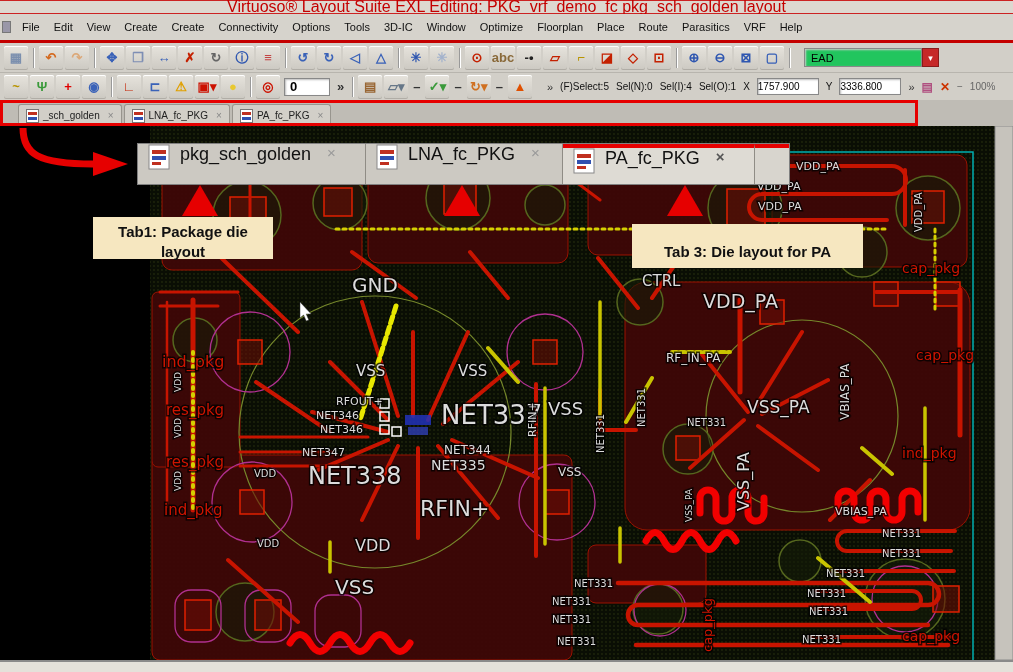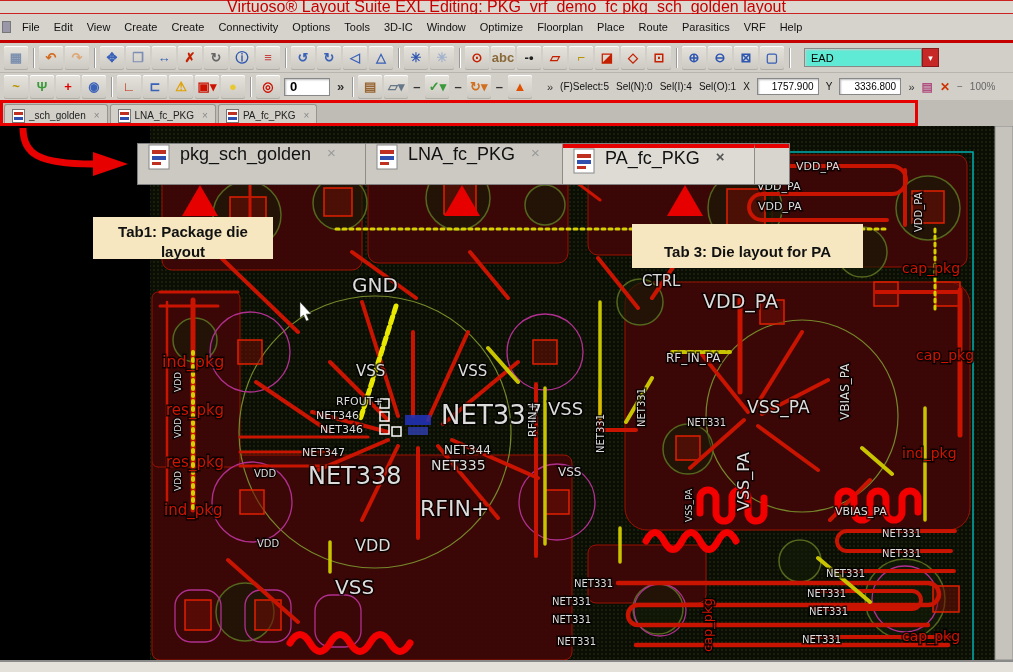--- a/index.html
+++ b/index.html
@@ -26,36 +26,36 @@
     box-shadow:inset 0 1px 0 #fff,inset 0 -1px 0 #b0ada6;
     display:flex;align-items:center;justify-content:center;cursor:default;}
   .tbi[data-kind="s"]{width:1px;height:20px;background:#999;box-shadow:1px 0 0 #fff;margin:0 4px;}
   .tbi[data-kind="t"]{font-size:11px;color:#333;padding:0 4px;}
   .tbi[data-kind="f"]{width:46px;height:18px;background:#fff;border:1px solid #888;
     box-shadow:inset 1px 1px 2px #bbb;font-size:11px;display:flex;align-items:center;
     padding:0 5px;margin:0 3px;}
   .tbi .g{font-size:13px;line-height:1;font-weight:bold;white-space:nowrap;}
   
   #workspace-combo{display:flex;align-items:center;margin-left:10px;}
-  #workspace-combo .box{width:118px;height:19px;background:#5eead4;border:1px solid #888;
+  #workspace-combo .box{width:118px;height:19px;background:#22c55e;border:1px solid #888;
     box-shadow:inset 1px 1px 2px #ccc;font-size:11px;display:flex;align-items:center;padding:0 6px;}
   #workspace-combo .btn{width:17px;height:19px;background:#c62828;border:1px solid #8a1a1a;
     display:flex;align-items:center;justify-content:center;color:#fff;font-size:9px;}
   
   #tb2-right{display:flex;align-items:center;margin-left:14px;gap:7px;}
   #tb2-right .chev{font-size:11px;color:#333;}
   #tb2-right .st{font-size:10px;color:#111;white-space:nowrap;}
   #tb2-right .lbl{font-size:10px;color:#111;}
   .coordfield{width:62px;height:17px;background:#fff;border:1px solid #888;
-    box-shadow:inset 1px 1px 2px #bbb;font-size:10px;display:flex;align-items:center;padding:0 14px;}
+    box-shadow:inset 1px 1px 2px #bbb;font-size:10px;display:flex;align-items:center;padding:0 0;}
   #tb2-right .ric{font-size:12px;font-weight:bold;}
   #tb2-right .zoom{font-size:10px;color:#666;}
   
   #tabstrip{position:absolute;left:0;top:100px;width:1013px;height:26px;background:#bfbcb5;
-    display:flex;align-items:flex-end;padding-left:4px;}
+    display:flex;align-items:flex-end;padding-left:18px;}
   .stab{display:flex;align-items:center;height:22px;background:#d2cfc8;
     border:1px solid #98958e;border-bottom:none;border-radius:3px 3px 0 0;
     padding:0 7px;margin-right:2px;cursor:default;}
   .stlabel{font-size:10px;color:#222;margin:0 4px;white-space:nowrap;}
   .stclose{font-size:10px;color:#888;margin-left:4px;}
   #tab-strip-highlight{position:absolute;left:0;top:100px;width:918px;height:26px;
     border:3px solid #e60000;pointer-events:none;z-index:7;}
   
   #canvas{position:absolute;left:0;top:126px;width:1013px;height:534px;background:#000;}
   #layout-svg{position:absolute;left:0;top:0;}

